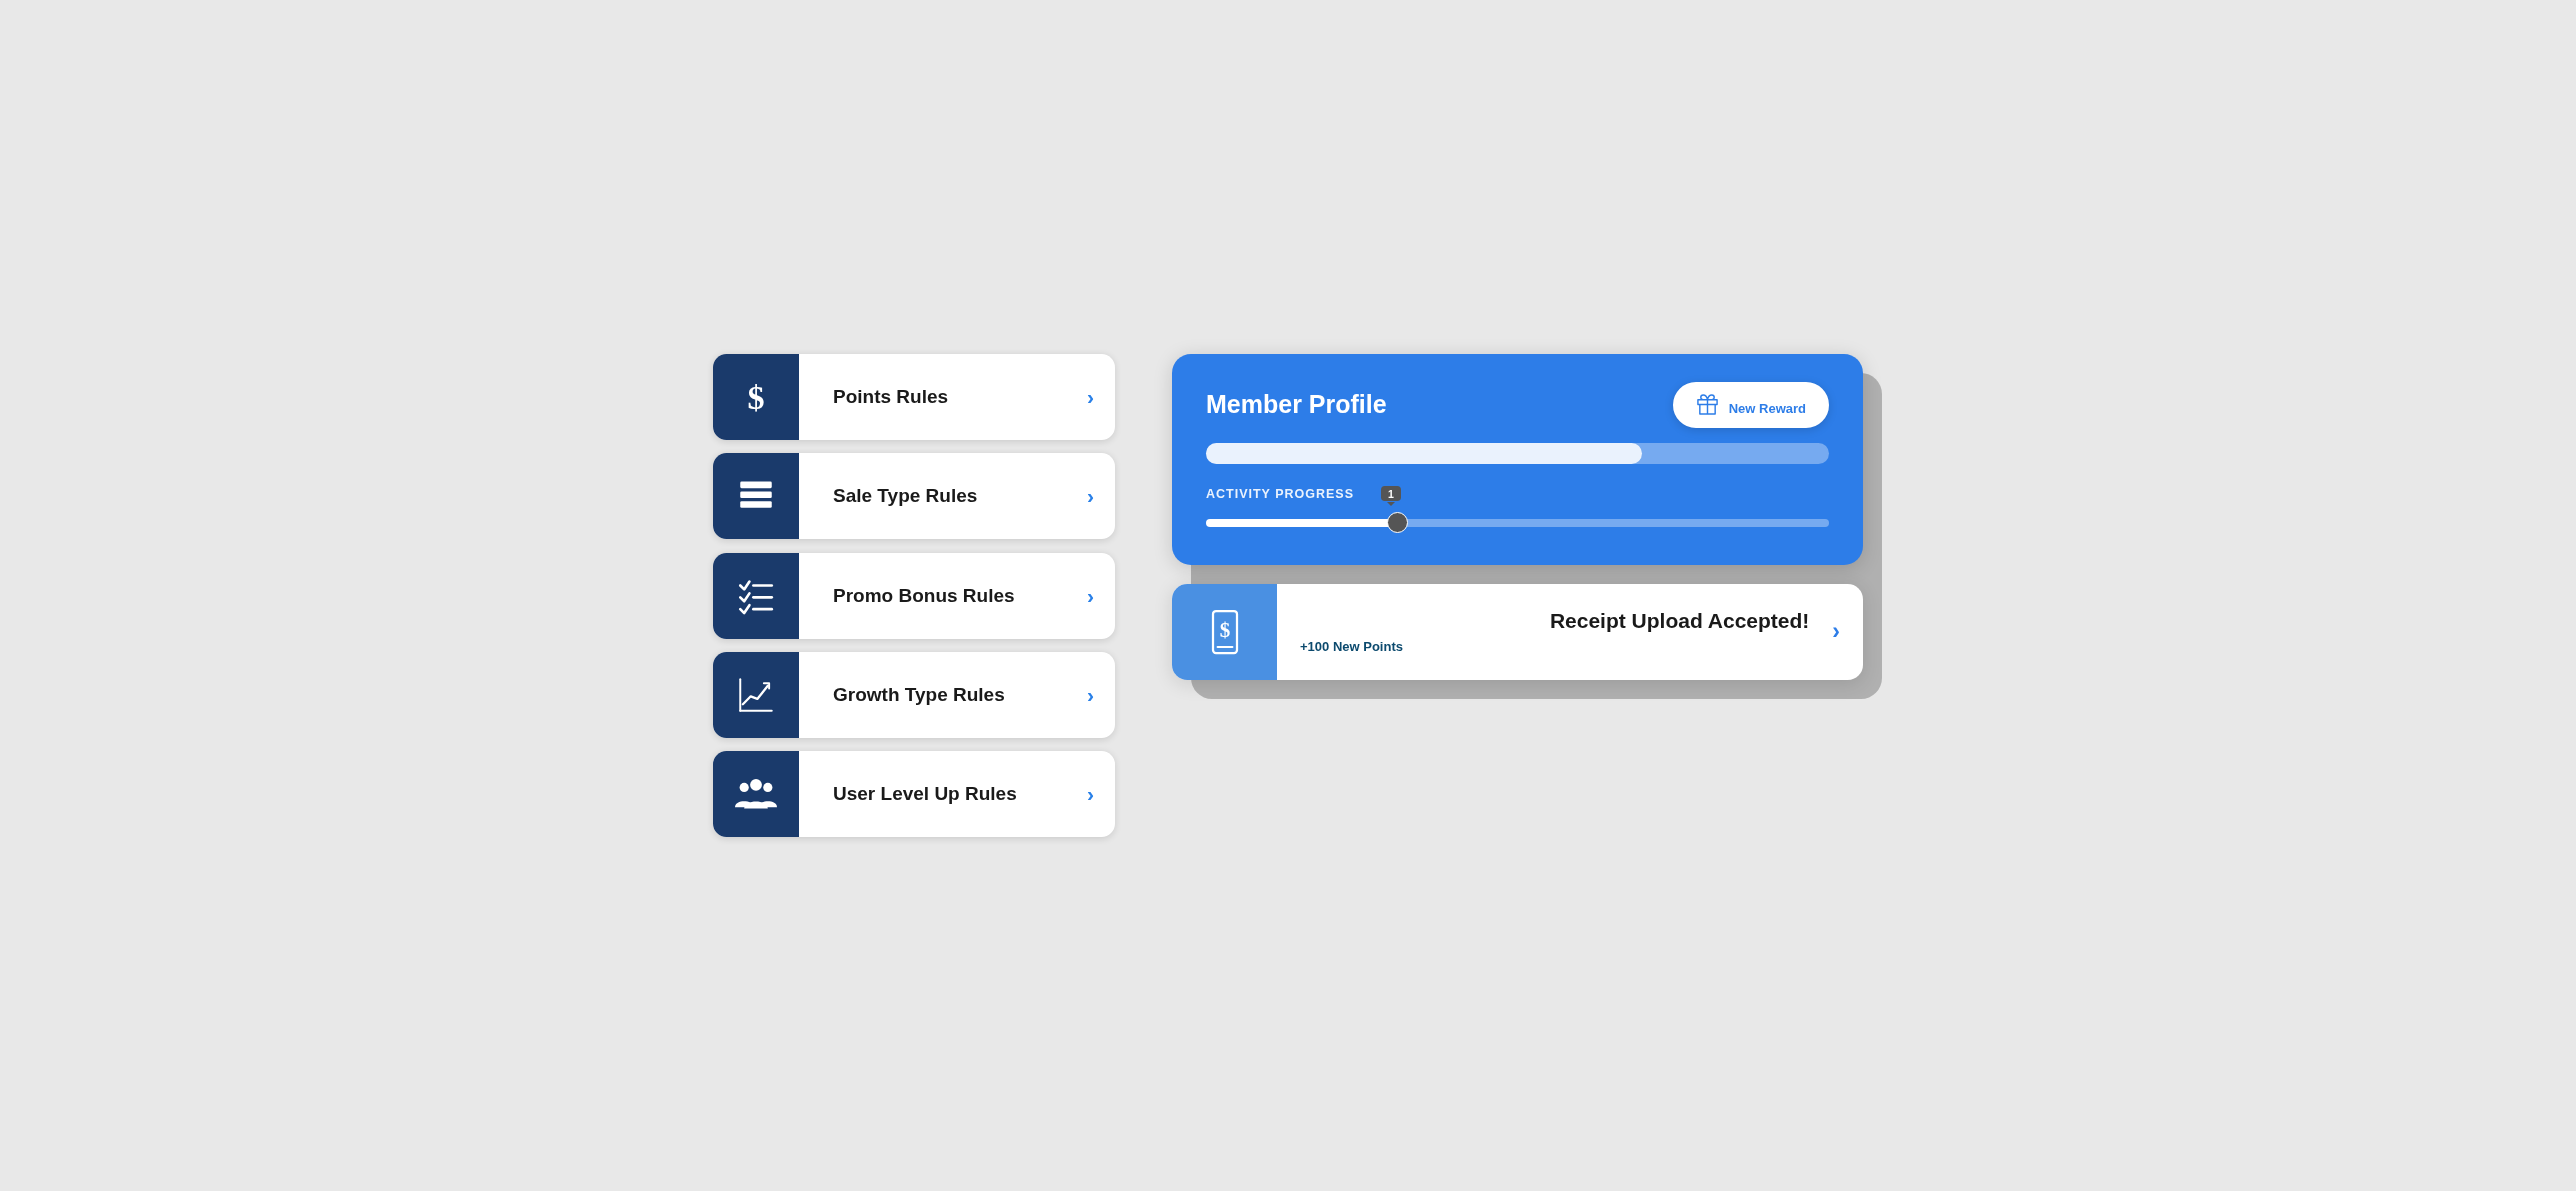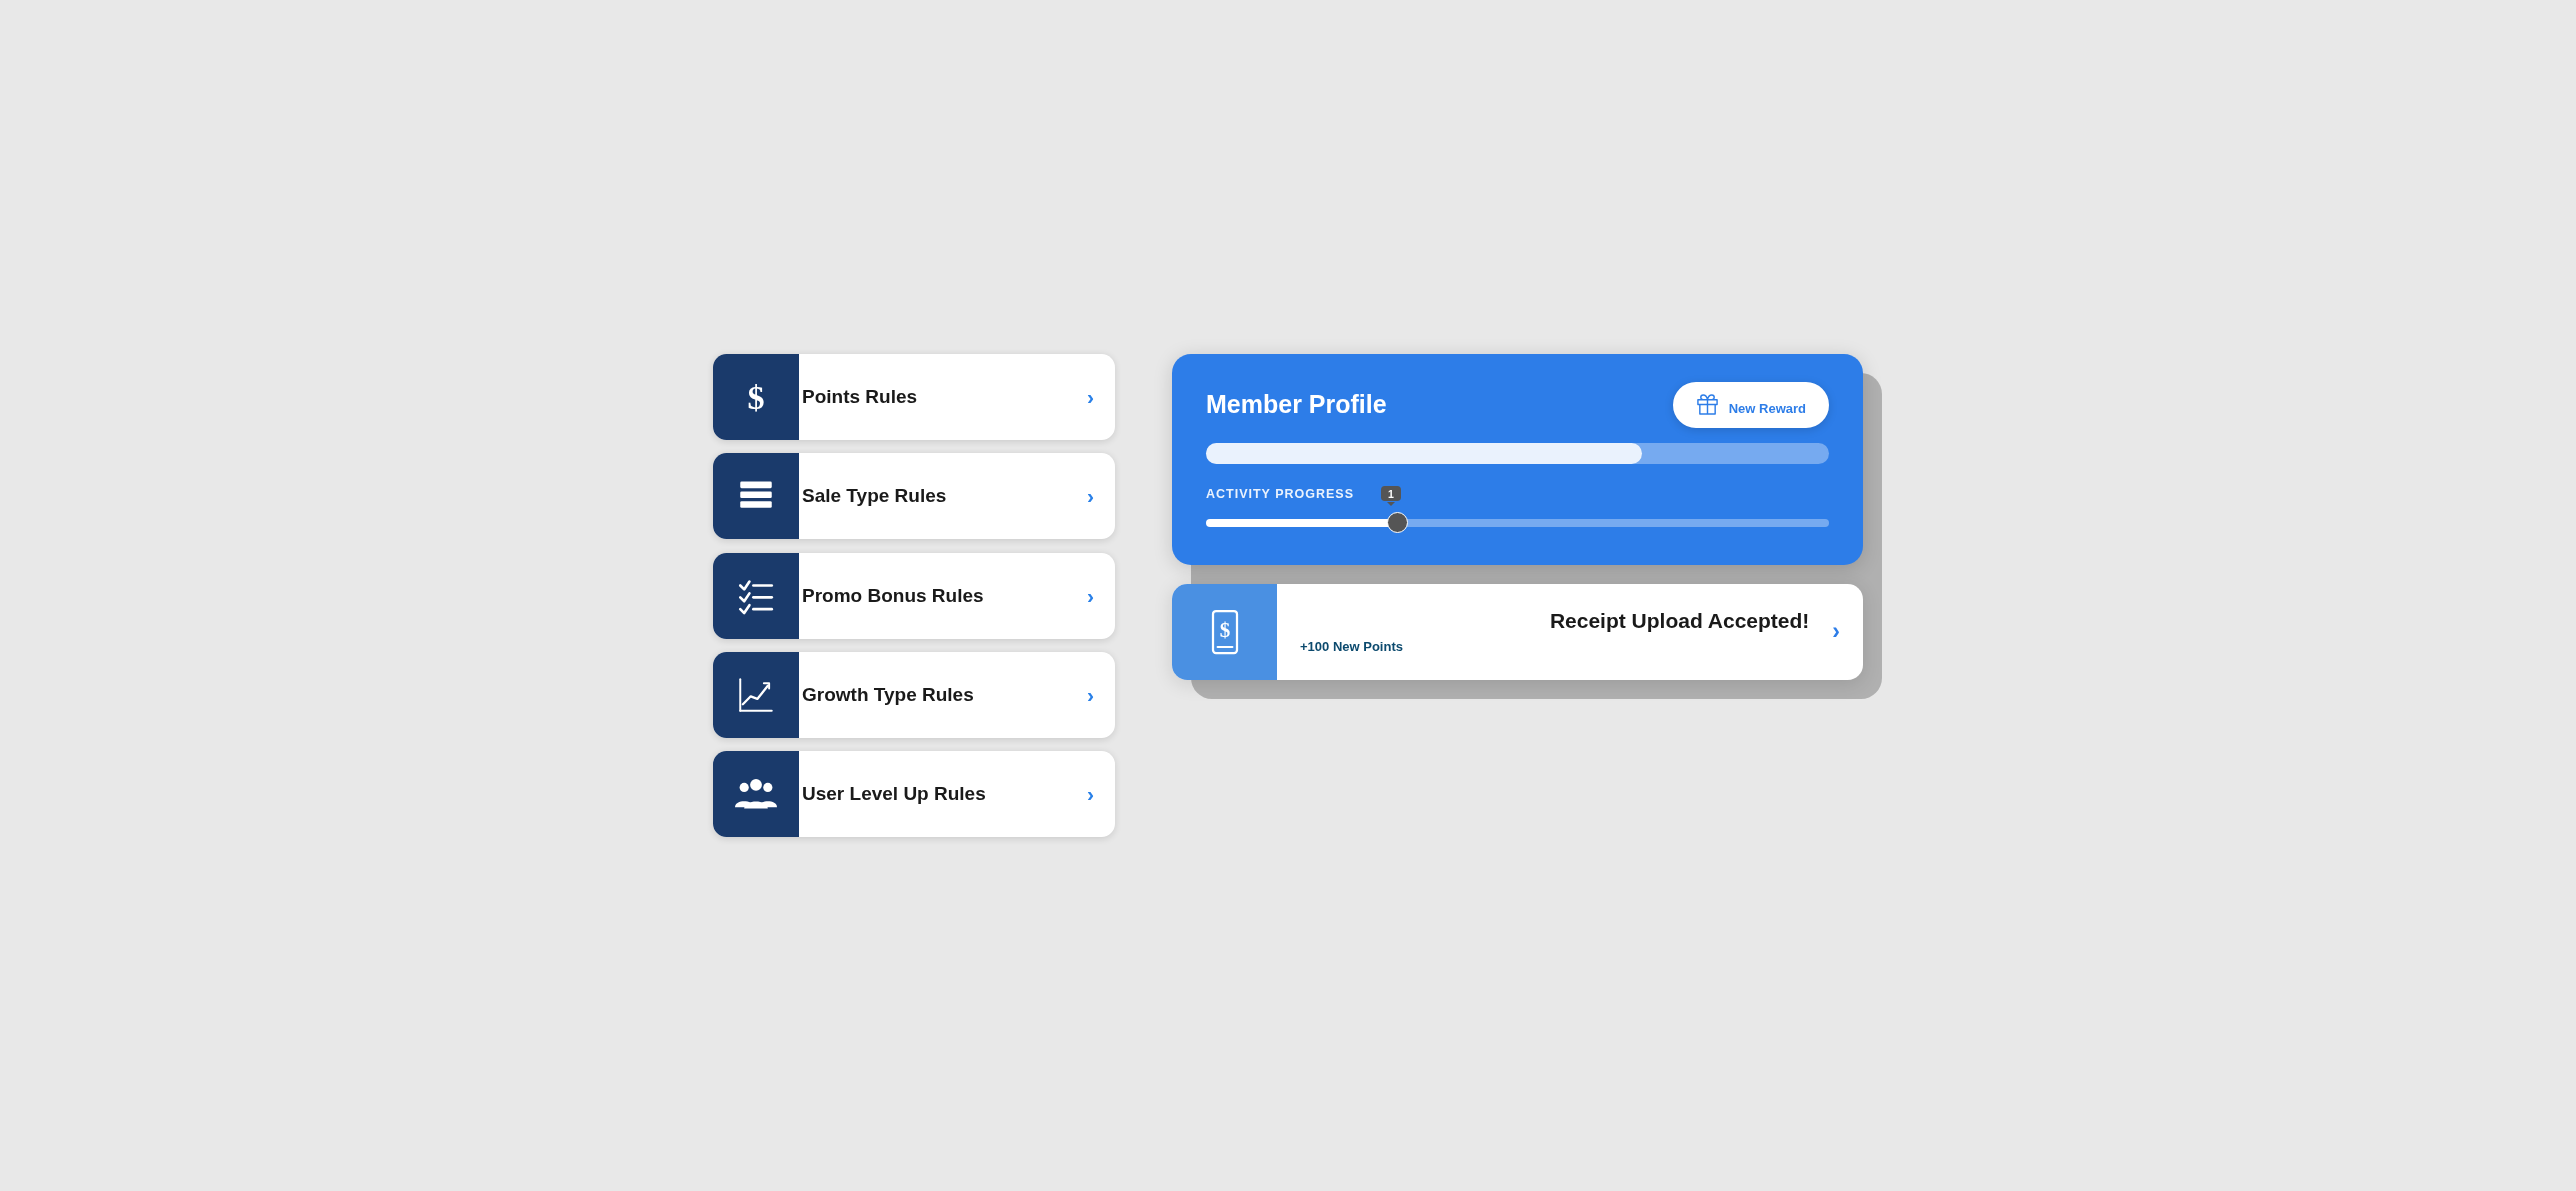--- a/index.html
+++ b/index.html
@@ -52,21 +52,21 @@
     }
 
     .rule-icon svg {
       width: 42px;
       height: 42px;
       fill: #fff;
     }
 
     .rule-label {
       flex: 1;
-      padding: 0 3px;
+      padding: 0 34px;
       font-size: 19px;
       font-weight: 700;
       color: #1a1a1a;
     }
 
     .rule-chevron {
       padding-right: 21px;
       color: #2980e8;
       font-size: 21px;
       font-weight: 700;

